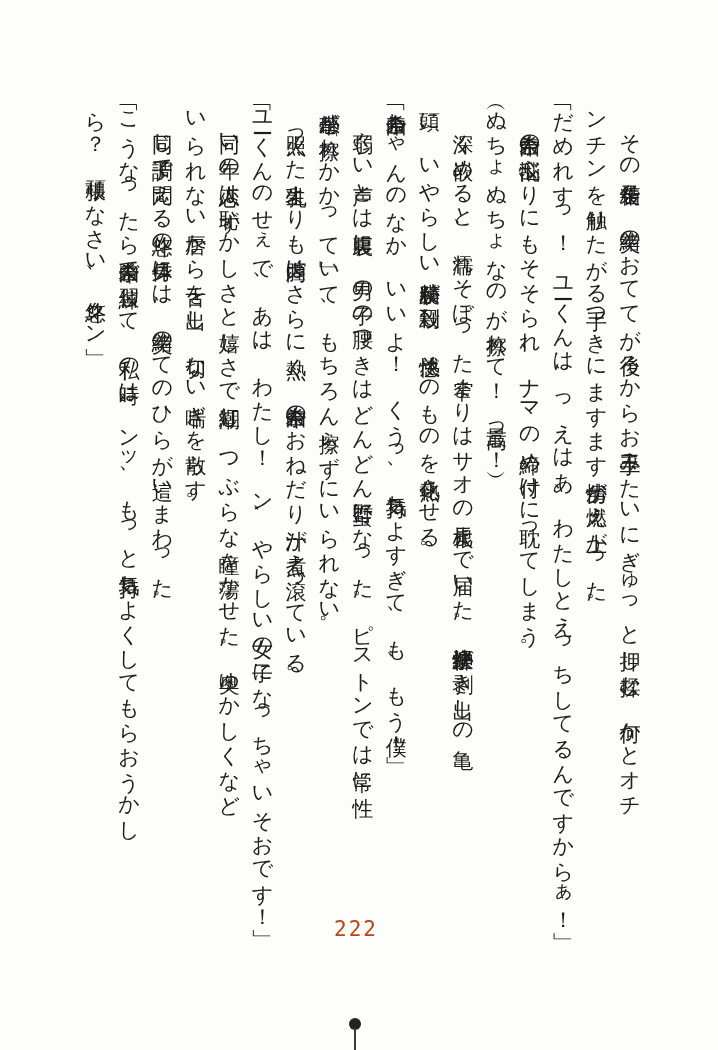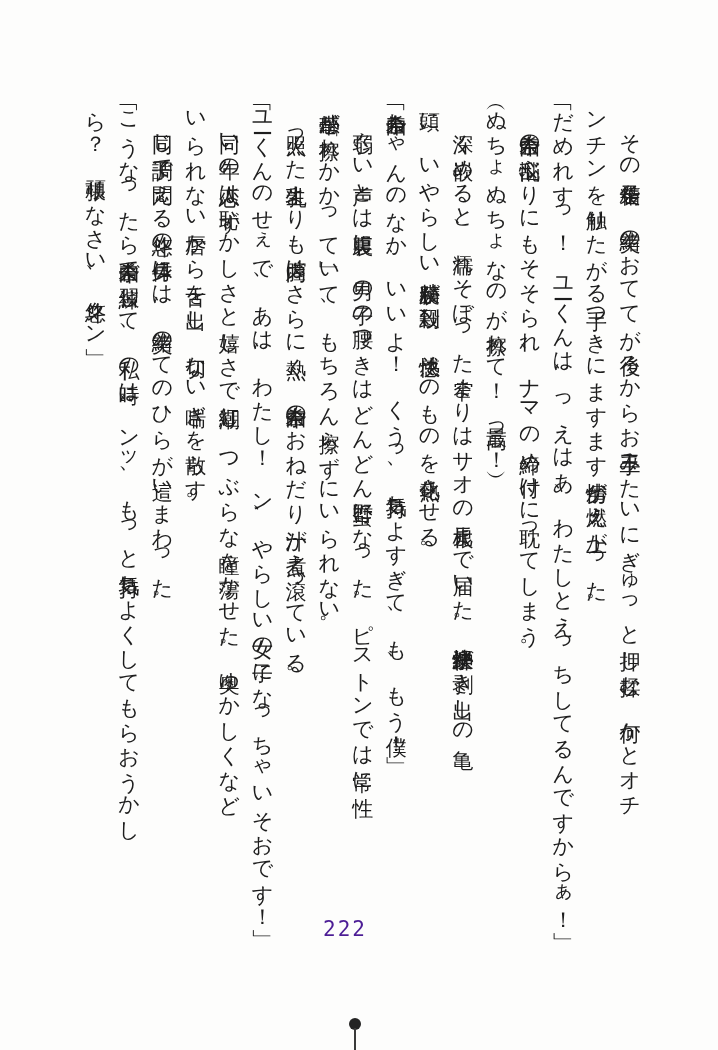--- a/index.html
+++ b/index.html
@@ -39,28 +39,28 @@
   }
   .footer {
     position: absolute;
     left: 0;
     bottom: 0;
     width: 718px;
     height: 70px;
   }
   .page-number {
     position: absolute;
-    left: 317px;
+    left: 334px;
     top: -63px;
     width: 50px;
-    text-align: right;
+    text-align: left;
     font-family: "DejaVu Sans Mono", "Liberation Mono", monospace;
     font-size: 21px;
     letter-spacing: 2px;
-    color: #4c1d95;
+    color: #c2410c;
   }
   .reg-mark {
     position: absolute;
     left: 348px;
     top: 38px;
     width: 14px;
     height: 32px;
   }
   .reg-dot {
     position: absolute;

